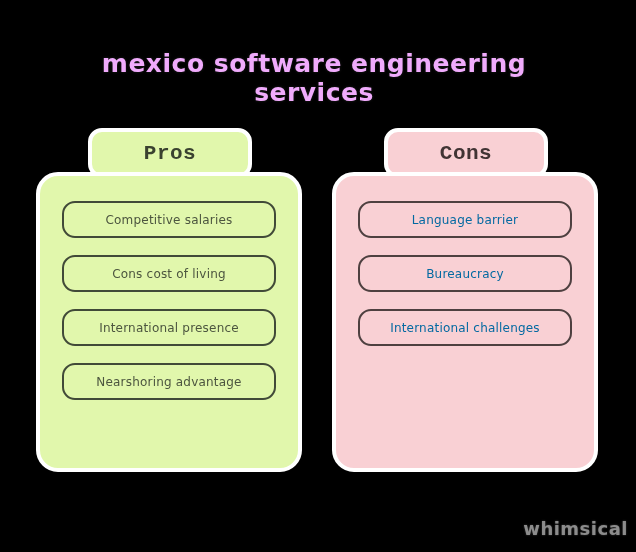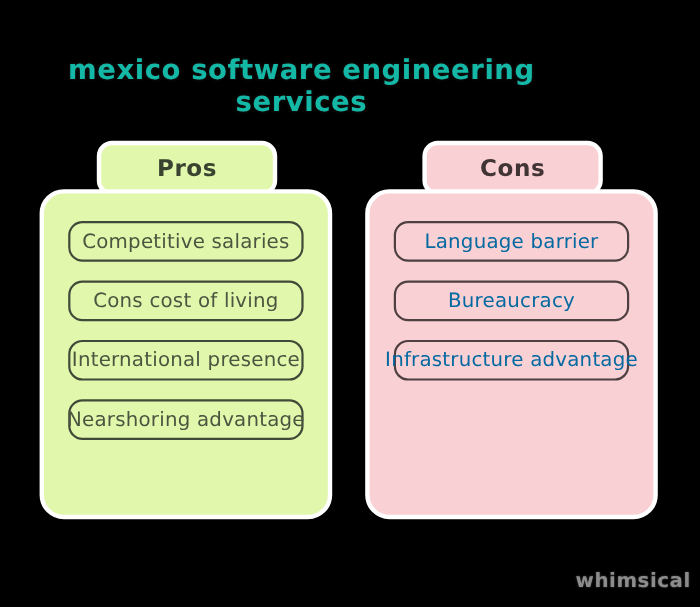--- a/index.html
+++ b/index.html
@@ -16,39 +16,41 @@
     overflow: hidden;
   }
   .diagram-title {
     position: absolute;
     top: 49px;
     left: 0;
     width: 548px;
     text-align: center;
     font-size: 25px;
     font-weight: 700;
-    color: #14b8a6;
+    color: #f0abfc;
     letter-spacing: 0.5px;
     text-shadow: 0 0 3px rgba(60,60,60,0.55);
+    padding-left: 40px;
   }
   .col-tab {
     position: absolute;
     top: 128px;
     width: 164px;
     height: 50px;
     border: 4px solid #ffffff;
     border-radius: 14px;
     box-sizing: border-box;
     z-index: 1;
     display: flex;
     align-items: center;
     justify-content: center;
     font-size: 21px;
     font-weight: 700;
     letter-spacing: 0.5px;
+    font-family: Liberation Mono, monospace;
   }
   .col-panel {
     position: absolute;
     top: 172px;
     width: 266px;
     height: 300px;
     border: 4px solid #ffffff;
     border-radius: 22px;
     box-sizing: border-box;
     z-index: 2;
@@ -60,21 +62,21 @@
   .cons-panel{ left: 332px; background: #f9d0d4; }
   .item {
     width: 214px;
     height: 37px;
     margin: 0 auto 17px auto;
     border-radius: 13px;
     box-sizing: border-box;
     display: flex;
     align-items: center;
     justify-content: center;
-    font-size: 18px;
+    font-size: 12px;
     letter-spacing: 0.2px;
     white-space: nowrap;
   }
   .pros-panel .item {
     background: #e1f7ac;
     border: 2px solid #414a38;
     color: #4c553f;
   }
   .cons-panel .item {
     background: #f9d0d4;
@@ -108,18 +110,18 @@
     <div class="item">International presence</div>
     <div class="item">Nearshoring advantage</div>
   </div>
 
   <div class="col-tab cons-tab">
     <span>Cons</span>
   </div>
   <div class="col-panel cons-panel">
     <div class="item">Language barrier</div>
     <div class="item">Bureaucracy</div>
-    <div class="item">Infrastructure advantage</div>
+    <div class="item">International challenges</div>
   </div>
 
   <div class="watermark">whimsical</div>
 
 </div>
 
 </body></html>

